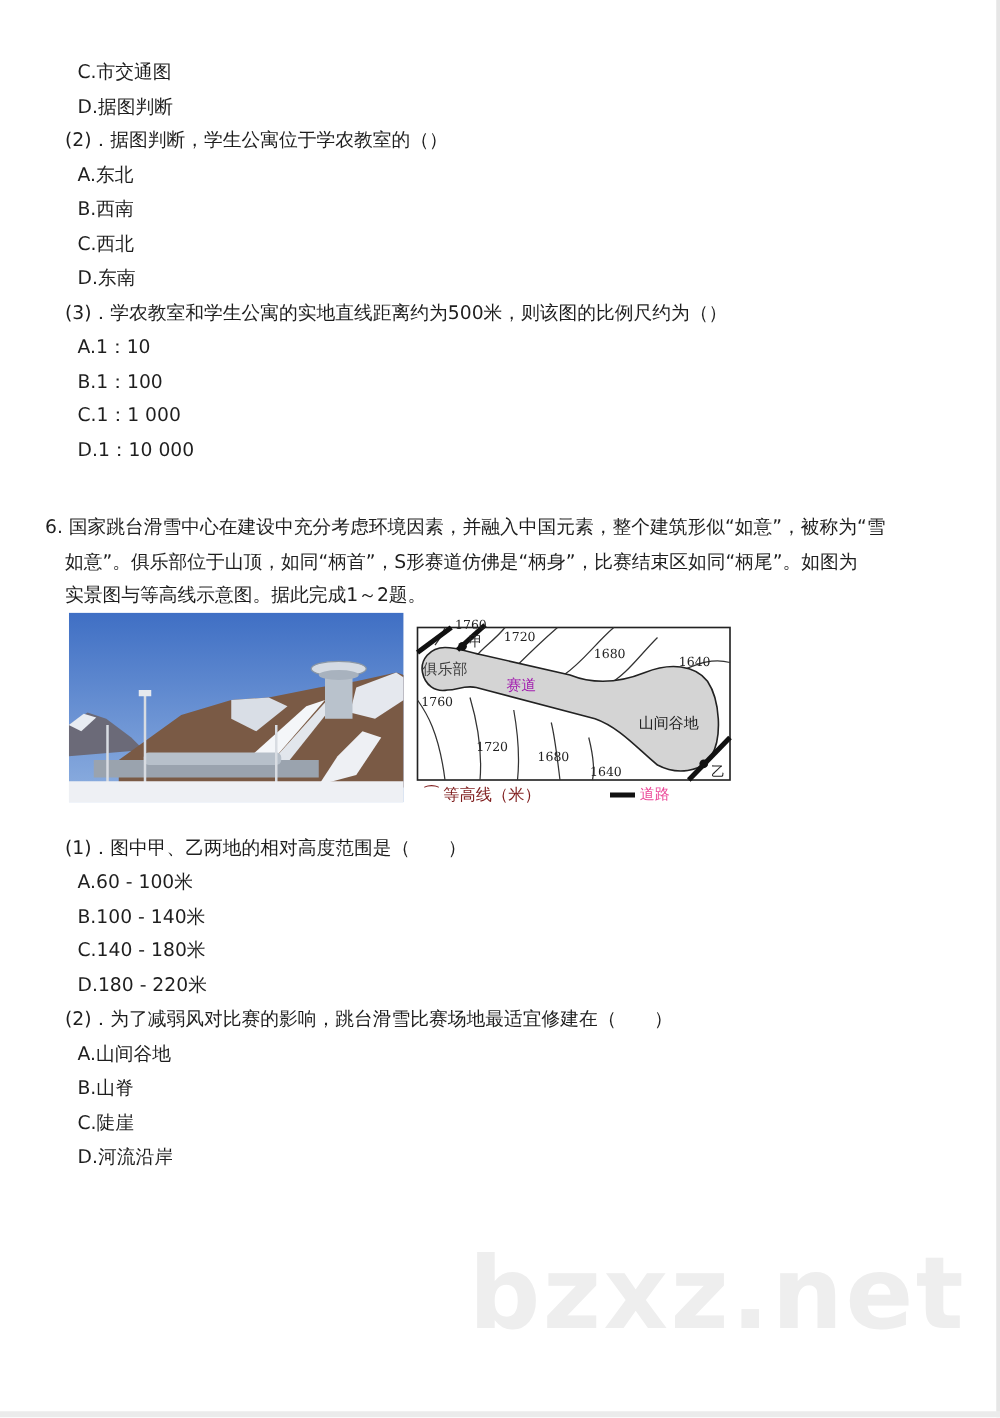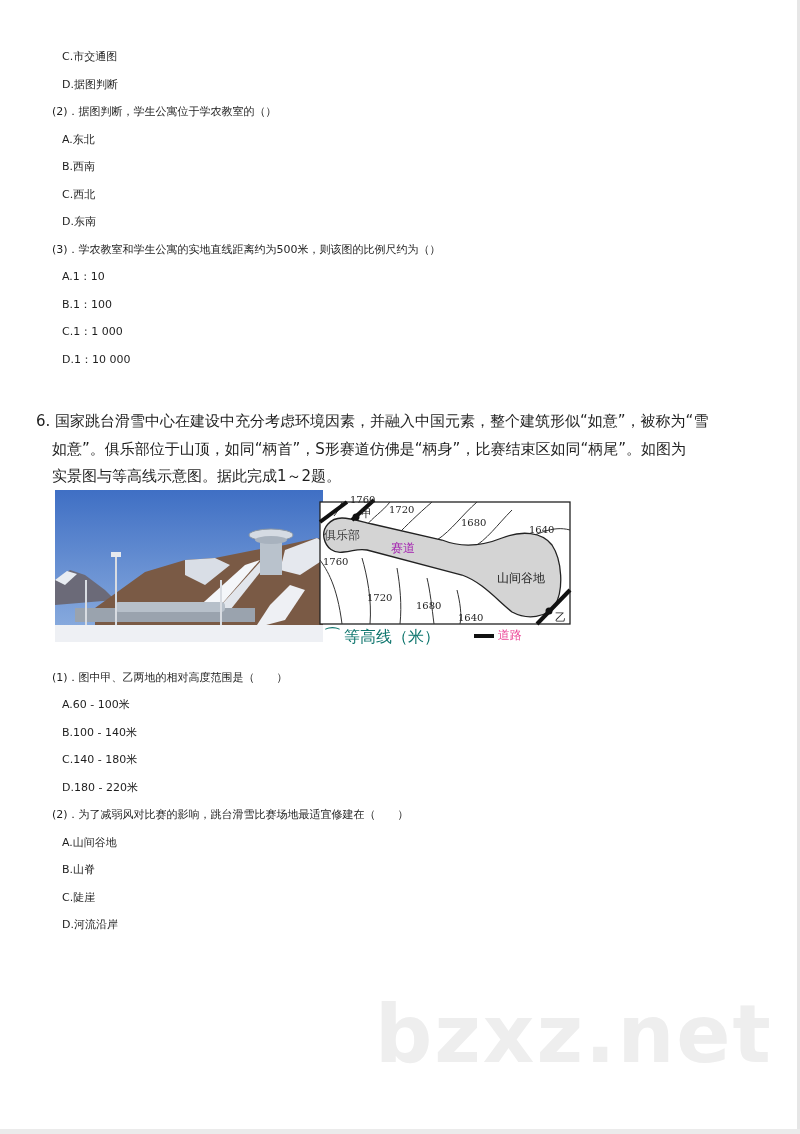--- a/index.html
+++ b/index.html
@@ -2,27 +2,27 @@
 <html><head>
   <meta charset="utf-8">
   <style>
     html, body { margin: 0; padding: 0; }
     body {
       width: 800px; height: 1134px; background: #ffffff; position: relative; overflow: hidden;
       font-family: "DejaVu Sans", "Liberation Sans", sans-serif; color: #222;
     }
     .page-edge-right { position: absolute; right: 0; top: 0; width: 3px; height: 1134px; background: #e6e6e6; }
     .page-edge-bottom { position: absolute; left: 0; bottom: 0; width: 800px; height: 5px; background: #ebebeb; }
-    .line { position: absolute; font-size: 11px; line-height: 20px; white-space: nowrap; color: #1e1e1e; }
+    .line { position: absolute; font-size: 15px; line-height: 20px; white-space: nowrap; color: #1e1e1e; }
     .opt { left: 62px; }
     .sub { left: 52px; }
     .q6 { left: 36px; font-size: 15px; }
     .q6c { left: 52px; font-size: 15px; text-align: right; }
     .photo { position: absolute; left: 55px; top: 490px; width: 268px; height: 152px; overflow: hidden; }
-    .map { position: absolute; left: 312px; top: 490px; width: 266px; height: 156px; }
+    .map { position: absolute; left: 326px; top: 490px; width: 266px; height: 156px; }
     .watermark { position: absolute; left: 375px; top: 988px; font-family: "DejaVu Sans", sans-serif; font-weight: bold; font-size: 80px; color: #eeeeee; letter-spacing: 2px; }
   </style>
 </head>
 <body>
 
 <div class="page-edge-right"></div>
 <div class="page-edge-bottom"></div>
 
 <div class="line opt" style="top:47px">C.市交通图</div>
 <div class="line opt" style="top:75px">D.据图判断</div>
@@ -113,21 +113,21 @@
     <text x="55" y="111" font-size="10" fill="#222">1720</text>
     <text x="104" y="119" font-size="10" fill="#222">1680</text>
     <text x="146" y="131" font-size="10" fill="#222">1640</text>
   </svg>
   <span style="position:absolute;left:12px;top:37px;font-size:12px;color:#404040;">俱乐部</span>
   <span style="position:absolute;left:79px;top:50px;font-size:12px;color:#a21caf;">赛道</span>
   <span style="position:absolute;left:185px;top:80px;font-size:12px;color:#222;">山间谷地</span>
   <span style="position:absolute;left:49px;top:16px;font-size:11px;color:#222;">甲</span>
   <span style="position:absolute;left:243px;top:120px;font-size:11px;color:#222;">乙</span>
   
-  <span style="position:absolute;left:14px;top:137px;font-size:16px;color:#0f766e;">
+  <span style="position:absolute;left:14px;top:137px;font-size:13px;color:#7f1d1d;">
     <span>⁀</span>
     <span>等高线（米）</span>
   </span>
   <span style="position:absolute;left:162px;top:137px;font-size:12px;color:#ec4899;">
     <span style="display:inline-block;width:20px;height:4px;background:#111;vertical-align:middle;"></span>
     <span>道路</span>
   </span>
 </div>
 
 <div class="line sub" style="top:668px">(1)．图中甲、乙两地的相对高度范围是（　　）</div>

